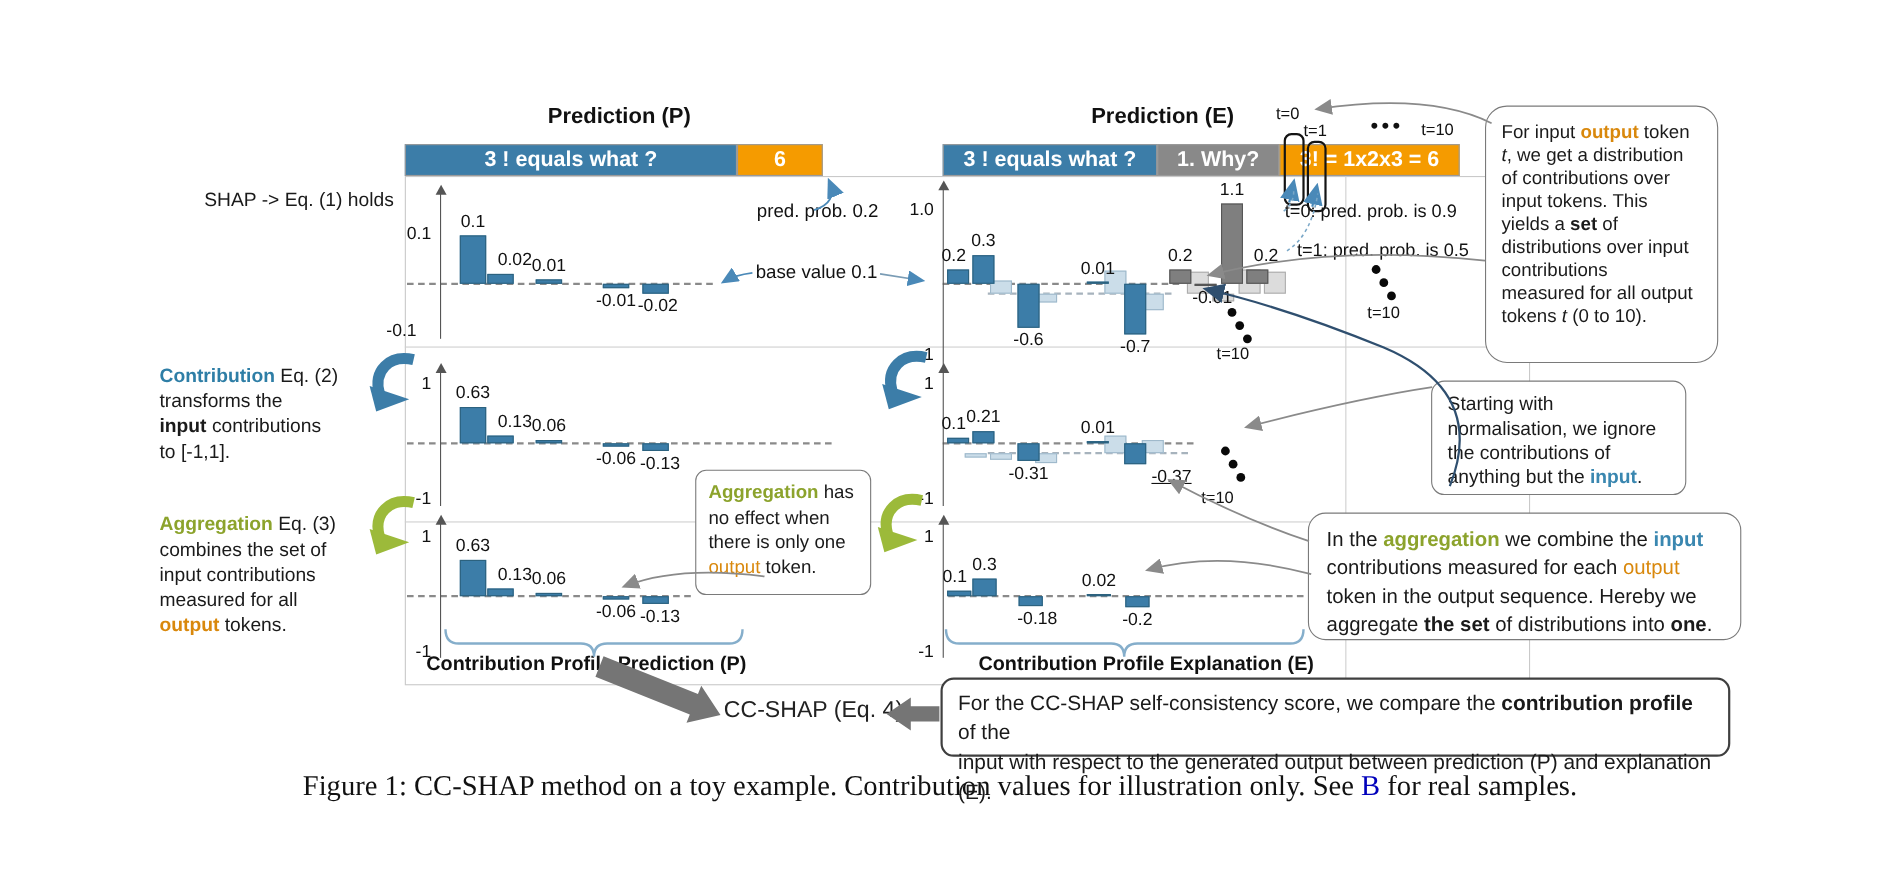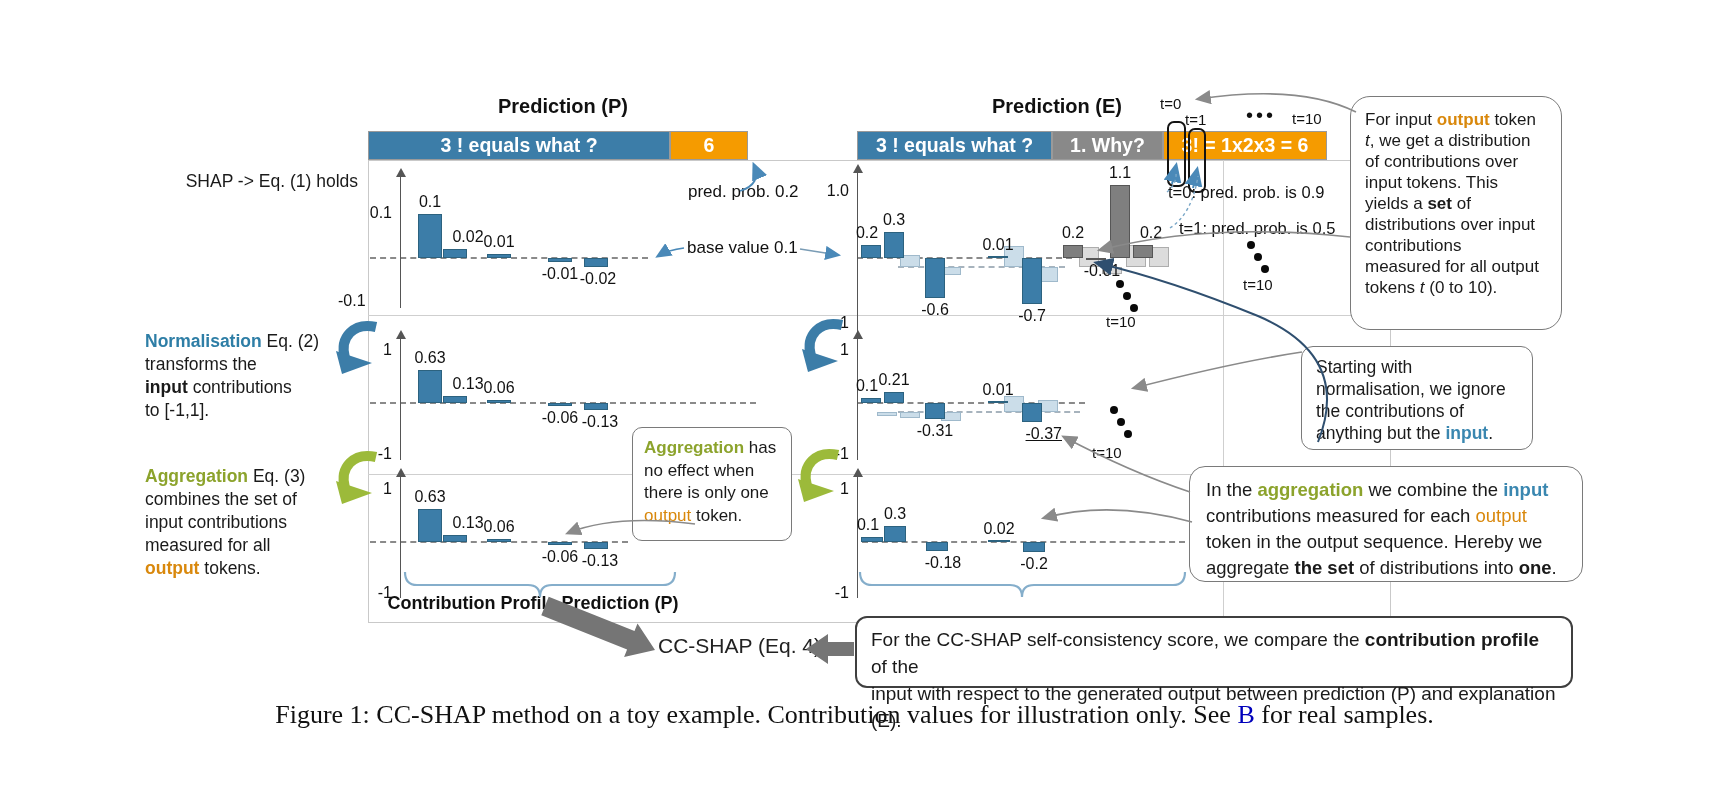--- a/index.html
+++ b/index.html
@@ -57,21 +57,21 @@
   <div class="abs tok tok-orange" style="left:1163px;top:131px;width:164px;">3! = 1x2x3 = 6</div>
 
   <div class="abs tlabel" style="left:1160px;top:95px;">t=0</div>
   <div class="abs tlabel" style="left:1185px;top:111px;">t=1</div>
   <div class="abs" style="left:1246px;top:104px;font-size:20px;letter-spacing:3px;color:#111;">•••</div>
   <div class="abs tlabel" style="left:1292px;top:110px;">t=10</div>
   <div class="abs blackrect" style="left:1167px;top:121px;width:15px;height:62px;"></div>
   <div class="abs blackrect" style="left:1188px;top:128px;width:14px;height:61px;"></div>
 
   <div class="abs rowlabel" style="left:150px;top:170px;width:208px;text-align:right;">SHAP -&gt; Eq. (1) holds</div>
-  <div class="abs rowlabel" style="left:145px;top:330px;width:210px;"><span class="seg-blue-bold">Normalisation</span><span> Eq. (2)
+  <div class="abs rowlabel" style="left:145px;top:330px;width:210px;"><span class="seg-blue-bold">Contribution</span><span> Eq. (2)
 transforms the
 </span><span class="seg-bold">input</span><span> contributions
 to [-1,1].</span></div>
   <div class="abs rowlabel" style="left:145px;top:465px;width:210px;"><span class="seg-olive-bold">Aggregation</span><span> Eq. (3)
 combines the set of
 input contributions
 measured for all
 </span><span class="seg-orange-bold">output</span><span> tokens.</span></div>
 
   <div class="abs ann" style="left:688px;top:182px;">pred. prob. 0.2</div>
@@ -116,20 +116,21 @@
 token in the output sequence. Hereby we
 aggregate </span><span class="seg-bold">the set</span><span> of distributions into </span><span class="seg-bold">one</span><span>.</span></div>
   <div class="abs callout" style="left:632px;top:427px;width:160px;height:114px;border-radius:10px;padding:9px 8px 8px 11px;font-size:17px;line-height:22.5px;"><span class="seg-olive-bold">Aggregation</span><span> has
 no effect when
 there is only one
 </span><span class="seg-orange">output</span><span> token.</span></div>
   <div class="abs callout" style="left:855px;top:616px;width:718px;height:72px;border-radius:12px;border-width:2px;border-color:#3f3f3f;padding:8px 14px;font-size:19px;line-height:27px;"><span>For the CC-SHAP self-consistency score, we compare the </span><span class="seg-bold">contribution profile</span><span> of the
 input with respect to the generated output between prediction (P) and explanation (E).</span></div>
 
   <div class="abs profile" style="left:370px;top:593px;width:326px;">Contribution Profile Prediction (P)</div>
+  <div class="abs profile" style="left:857px;top:593px;width:370px;">Contribution Profile Explanation (E)</div>
   <div class="abs ccshap" style="left:658px;top:634px;">CC-SHAP (Eq. 4)</div>
 
   <div class="abs caption" style="left:0;top:700px;">
     <span>Figure 1: CC-SHAP method on a toy example. Contribution values for illustration only. See </span><span style="color:#0000BB;">B</span><span> for real samples.</span>
   </div>
 
   <svg class="overlay" width="1709" height="803">
     <defs>
       <marker id="mg" markerWidth="10" markerHeight="9" refX="8" refY="4.5" orient="auto">
           <path d="M0,0 L10,4.5 L0,9 z" fill="#8a8a8a"></path>
@@ -193,21 +194,21 @@
     <div style="position: absolute; left: 548px; top: 258px; width: 24px; height: 4.4px; background: rgb(60, 125, 168); border: 1px solid rgb(44, 98, 127); box-sizing: border-box; z-index: 3;"></div>
     <div style="position: absolute; left: 584px; top: 258px; width: 24px; height: 8.8px; background: rgb(60, 125, 168); border: 1px solid rgb(44, 98, 127); box-sizing: border-box; z-index: 3;"></div>
     <div style="position: absolute; left: 400px; top: 193px; width: 60px; text-align: center; font-size: 16px; color: rgb(17, 17, 17); z-index: 4;">0.1</div>
     <div style="position: absolute; left: 438px; top: 228.2px; width: 60px; text-align: center; font-size: 16px; color: rgb(17, 17, 17); z-index: 4;">0.02</div>
     <div style="position: absolute; left: 469px; top: 232.6px; width: 60px; text-align: center; font-size: 16px; color: rgb(17, 17, 17); z-index: 4;">0.01</div>
     <div style="position: absolute; left: 530px; top: 265.4px; width: 60px; text-align: center; font-size: 16px; color: rgb(17, 17, 17); z-index: 4;">-0.01</div>
     <div style="position: absolute; left: 568px; top: 269.8px; width: 60px; text-align: center; font-size: 16px; color: rgb(17, 17, 17); z-index: 4;">-0.02</div>
     <div style="position: absolute; left: 400px; top: 176px; width: 0px; height: 132px; border-left: 1.6px solid rgb(85, 85, 85); z-index: 2;"></div>
     <div style="position: absolute; left: 396px; top: 168px; width: 0px; height: 0px; border-left: 5px solid transparent; border-right: 5px solid transparent; border-bottom: 9px solid rgb(85, 85, 85); z-index: 2;"></div>
     <div style="position: absolute; left: 338px; top: 204px; width: 54px; text-align: right; font-size: 16px; color: rgb(17, 17, 17);">0.1</div>
-    <div style="position: absolute; left: 338px; top: 292px; width: 54px; text-align: left; font-size: 16px; color: rgb(17, 17, 17);">-0.1</div>
+    <div style="position: absolute; left: 338px; top: 292px; width: 54px; text-align: center; font-size: 16px; color: rgb(17, 17, 17);">-0.1</div>
     <div style="position: absolute; left: 857px; top: 257px; width: 215px; height: 0px; border-top: 2.5px dashed rgb(138, 138, 138); z-index: 1;"></div>
     <div style="position: absolute; left: 898px; top: 266px; width: 167px; height: 0px; border-top: 2px dashed rgb(167, 179, 189); z-index: 1;"></div>
     <div style="position: absolute; left: 900px; top: 255.12px; width: 20px; height: 11.88px; background: rgb(203, 221, 233); border: 1px solid rgb(159, 185, 203); box-sizing: border-box; z-index: 2;"></div>
     <div style="position: absolute; left: 941px; top: 267px; width: 20px; height: 7.92px; background: rgb(203, 221, 233); border: 1px solid rgb(159, 185, 203); box-sizing: border-box; z-index: 2;"></div>
     <div style="position: absolute; left: 1004px; top: 245.88px; width: 20px; height: 21.12px; background: rgb(203, 221, 233); border: 1px solid rgb(159, 185, 203); box-sizing: border-box; z-index: 2;"></div>
     <div style="position: absolute; left: 1038px; top: 267px; width: 20px; height: 14.52px; background: rgb(203, 221, 233); border: 1px solid rgb(159, 185, 203); box-sizing: border-box; z-index: 2;"></div>
     <div style="position: absolute; left: 1079px; top: 247.2px; width: 20px; height: 19.8px; background: rgb(220, 220, 220); border: 1px solid rgb(173, 173, 173); box-sizing: border-box; z-index: 2;"></div>
     <div style="position: absolute; left: 1102px; top: 267px; width: 20px; height: 6.6px; background: rgb(220, 220, 220); border: 1px solid rgb(173, 173, 173); box-sizing: border-box; z-index: 2;"></div>
     <div style="position: absolute; left: 1126px; top: 245.22px; width: 20px; height: 21.78px; background: rgb(220, 220, 220); border: 1px solid rgb(173, 173, 173); box-sizing: border-box; z-index: 2;"></div>
     <div style="position: absolute; left: 1149px; top: 247.2px; width: 20px; height: 19.8px; background: rgb(220, 220, 220); border: 1px solid rgb(173, 173, 173); box-sizing: border-box; z-index: 2;"></div>
@@ -257,21 +258,21 @@
     <div style="position: absolute; left: 1038px; top: 399.52px; width: 20px; height: 12.48px; background: rgb(203, 221, 233); border: 1px solid rgb(159, 185, 203); box-sizing: border-box; z-index: 2;"></div>
     <div style="position: absolute; left: 861px; top: 397.8px; width: 20px; height: 5.2px; background: rgb(60, 125, 168); border: 1px solid rgb(44, 98, 127); box-sizing: border-box; z-index: 3;"></div>
     <div style="position: absolute; left: 884px; top: 392.08px; width: 20px; height: 10.92px; background: rgb(60, 125, 168); border: 1px solid rgb(44, 98, 127); box-sizing: border-box; z-index: 3;"></div>
     <div style="position: absolute; left: 925px; top: 403px; width: 20px; height: 16.12px; background: rgb(60, 125, 168); border: 1px solid rgb(44, 98, 127); box-sizing: border-box; z-index: 3;"></div>
     <div style="position: absolute; left: 988px; top: 401px; width: 20px; height: 2px; background: rgb(60, 125, 168); border: 1px solid rgb(44, 98, 127); box-sizing: border-box; z-index: 3;"></div>
     <div style="position: absolute; left: 1022px; top: 403px; width: 20px; height: 19.24px; background: rgb(60, 125, 168); border: 1px solid rgb(44, 98, 127); box-sizing: border-box; z-index: 3;"></div>
     <div style="position: absolute; left: 837px; top: 376.8px; width: 60px; text-align: center; font-size: 16px; color: rgb(17, 17, 17); z-index: 4;">0.1</div>
     <div style="position: absolute; left: 864px; top: 371.08px; width: 60px; text-align: center; font-size: 16px; color: rgb(17, 17, 17); z-index: 4;">0.21</div>
     <div style="position: absolute; left: 905px; top: 422.12px; width: 60px; text-align: center; font-size: 16px; color: rgb(17, 17, 17); z-index: 4;">-0.31</div>
     <div style="position: absolute; left: 968px; top: 381.48px; width: 60px; text-align: center; font-size: 16px; color: rgb(17, 17, 17); z-index: 4;">0.01</div>
-    <div style="position: absolute; left: 1002px; top: 425.24px; width: 60px; text-align: right; font-size: 16px; color: rgb(17, 17, 17); z-index: 4; text-decoration: underline;">-0.37</div>
+    <div style="position: absolute; left: 1035px; top: 425.24px; width: 60px; text-align: center; font-size: 16px; color: rgb(17, 17, 17); z-index: 4; text-decoration: underline;">-0.37</div>
     <div style="position: absolute; left: 857px; top: 338px; width: 0px; height: 122px; border-left: 1.6px solid rgb(85, 85, 85); z-index: 2;"></div>
     <div style="position: absolute; left: 853px; top: 330px; width: 0px; height: 0px; border-left: 5px solid transparent; border-right: 5px solid transparent; border-bottom: 9px solid rgb(85, 85, 85); z-index: 2;"></div>
     <div style="position: absolute; left: 795px; top: 341px; width: 54px; text-align: right; font-size: 16px; color: rgb(17, 17, 17);">1</div>
     <div style="position: absolute; left: 795px; top: 445px; width: 54px; text-align: right; font-size: 16px; color: rgb(17, 17, 17);">-1</div>
     <div style="position: absolute; left: 370px; top: 541px; width: 258px; height: 0px; border-top: 2.5px dashed rgb(138, 138, 138); z-index: 1;"></div>
     <div style="position: absolute; left: 418px; top: 509.24px; width: 24px; height: 32.76px; background: rgb(60, 125, 168); border: 1px solid rgb(44, 98, 127); box-sizing: border-box; z-index: 3;"></div>
     <div style="position: absolute; left: 443px; top: 535.24px; width: 24px; height: 6.76px; background: rgb(60, 125, 168); border: 1px solid rgb(44, 98, 127); box-sizing: border-box; z-index: 3;"></div>
     <div style="position: absolute; left: 487px; top: 538.88px; width: 24px; height: 3.12px; background: rgb(60, 125, 168); border: 1px solid rgb(44, 98, 127); box-sizing: border-box; z-index: 3;"></div>
     <div style="position: absolute; left: 548px; top: 542px; width: 24px; height: 3.12px; background: rgb(60, 125, 168); border: 1px solid rgb(44, 98, 127); box-sizing: border-box; z-index: 3;"></div>
     <div style="position: absolute; left: 584px; top: 542px; width: 24px; height: 6.76px; background: rgb(60, 125, 168); border: 1px solid rgb(44, 98, 127); box-sizing: border-box; z-index: 3;"></div>

